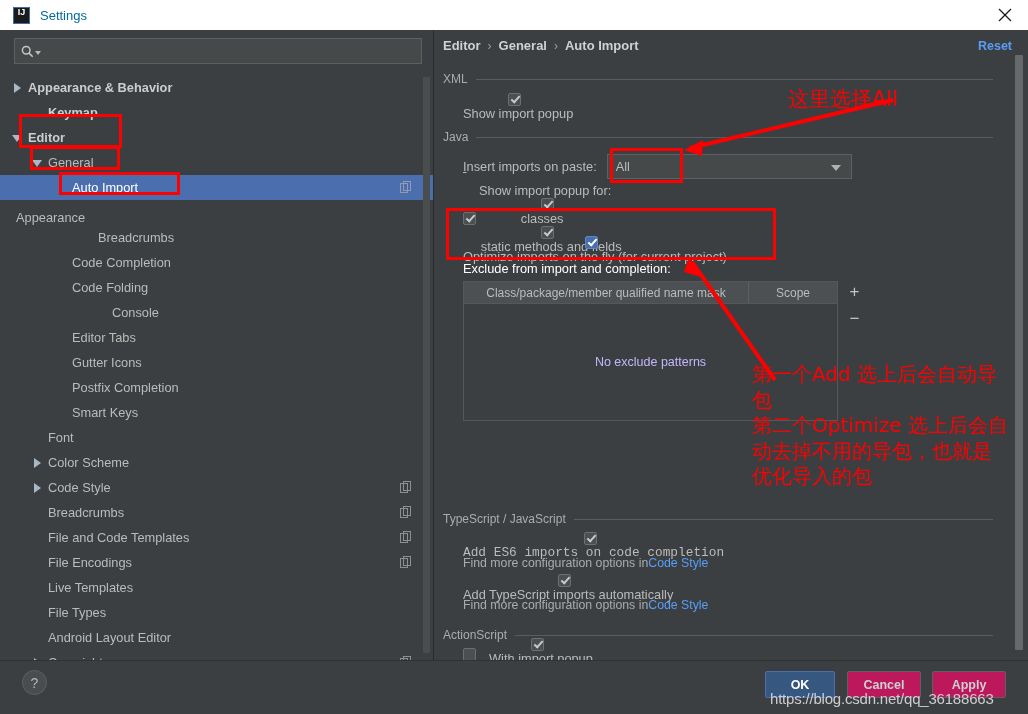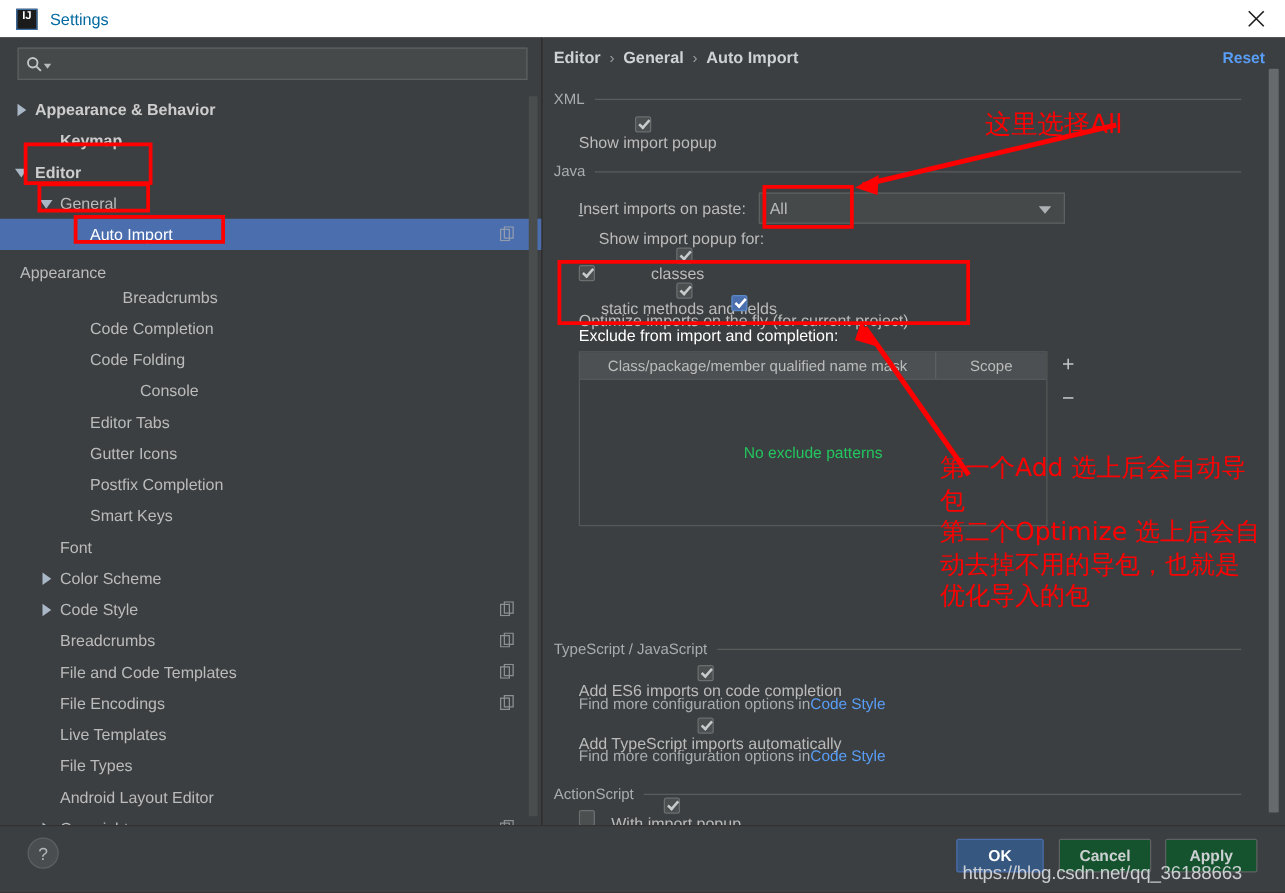--- a/index.html
+++ b/index.html
@@ -322,21 +322,21 @@
     align-items: center;
     justify-content: center;
   }
   .th.col1 { flex: 1; border-right: 1px solid #5d6061; }
   .th.col2 { width: 88px; }
   .table-body {
     height: 116px;
     display: flex;
     align-items: center;
     justify-content: center;
-    color: #22c55e;
+    color: #c4b5fd;
     font-size: 12.5px;
   }
   .tbl-btn {
     position: absolute;
     width: 19px; height: 19px;
     color: #c2c5c7;
     font-size: 17px;
     display: flex;
     align-items: center;
     justify-content: center;
@@ -377,21 +377,21 @@
     align-items: center;
     justify-content: center;
     cursor: pointer;
   }
   .dlg-btn {
     position: absolute;
     top: 10px;
     height: 27px;
     border: 1px solid #5e6163;
     box-sizing: border-box;
-    background: #14532d;
+    background: #be185d;
     color: #cdd0d2;
     font-size: 12.5px;
     font-weight: bold;
     display: flex;
     align-items: center;
     justify-content: center;
     cursor: pointer;
     border-radius: 2px;
   }
   .dlg-btn.primary {
@@ -652,21 +652,21 @@
           <div class="table-body">No exclude patterns</div>
         </div>
         <div class="tbl-btn" style="left:410px; top:216px;">+</div>
         <div class="tbl-btn" style="left:410px; top:243px;">−</div>
 
         <div class="group-header" style="position:absolute; left:8px; top:444px; width:550px;">
           <span class="glabel">TypeScript / JavaScript</span>
           <span class="gline"></span>
         </div>
 
-        <div class="chk-row" style="position:absolute; left:28px; top:466px;">
+        <div class="chk-row" style="position:absolute; left:28px; top:466px;font-family:Liberation Mono, monospace;">
           <span class="cb checked"></span>
           <span class="label-text">Add ES6 imports on code completion</span>
         </div>
         <div class="hint-row" style="position:absolute; left:28px; top:487px;">
           <span>Find more configuration options in </span>
           <span class="link-inline">Code Style</span>
         </div>
 
         <div class="chk-row" style="position:absolute; left:28px; top:508px;">
           <span class="cb checked"></span>

